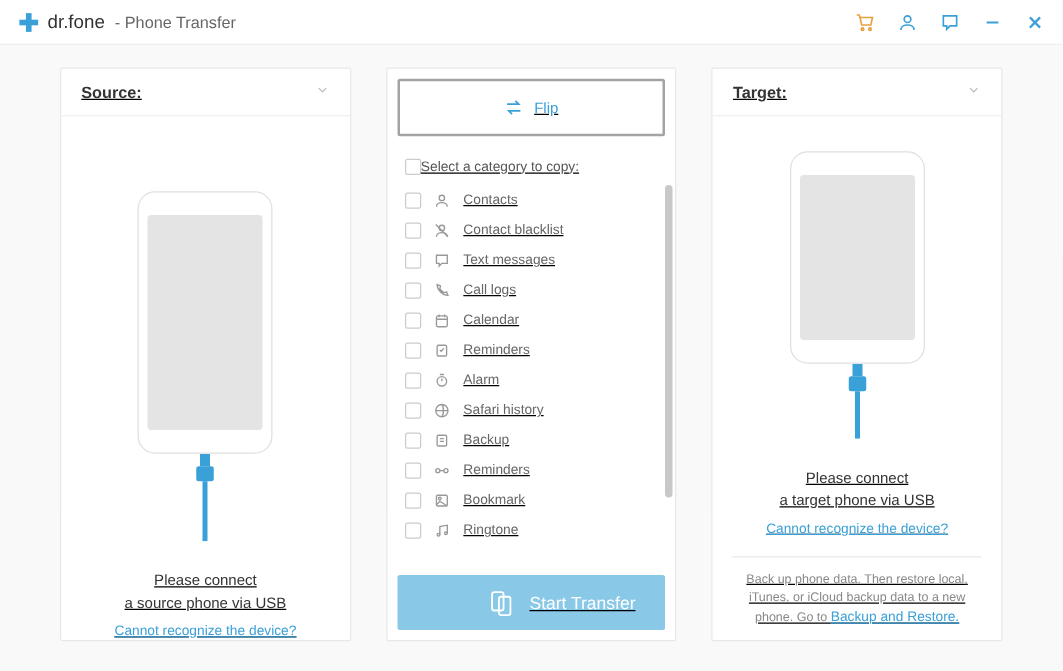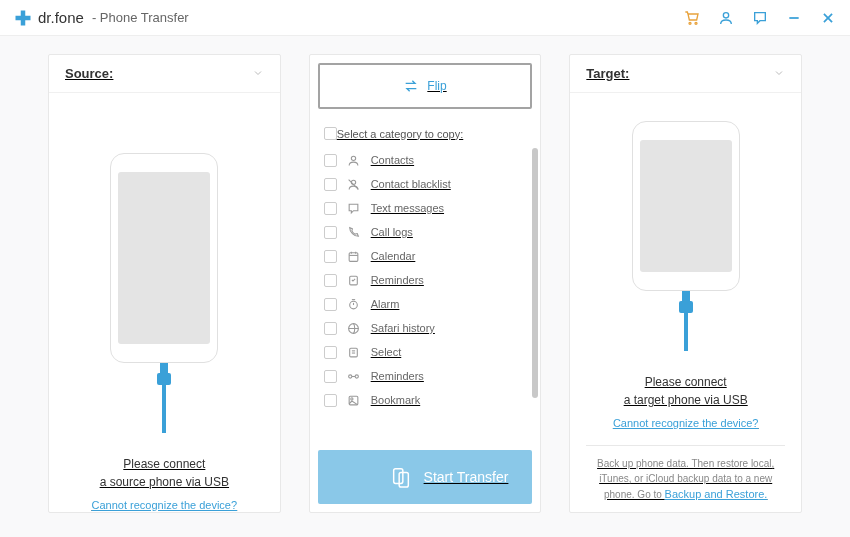--- a/index.html
+++ b/index.html
@@ -38,21 +38,21 @@
     
     .flip-btn { margin: 8px; height: 46px; border: 2px solid #a3a3a3; border-radius: 2px; display: flex; align-items: center; justify-content: center; gap: 8px; font-size: 12px; color: #3aa0d8; cursor: pointer; background: #fff; }
     .category-head { display: flex; align-items: center; gap: 0; padding: 10px 14px 6px; font-size: 11px; color: #555; }
     .checkbox { width: 13px; height: 13px; border: 1px solid #ccc; border-radius: 2px; background: #fff; flex-shrink: 0; }
     .category-list { flex: 1; overflow: hidden; padding: 2px 4px 0 14px; position: relative; }
     .cat-row { display: flex; align-items: center; gap: 10px; padding: 5px 0; font-size: 11px; color: #666; }
     .cat-icon { width: 14px; height: 14px; display: flex; align-items: center; justify-content: center; flex-shrink: 0; }
     .scrollbar-track { position: absolute; right: 2px; top: 2px; width: 6px; height: 270px; background: transparent; }
     .scrollbar-thumb { width: 6px; height: 250px; background: #c8c8c8; border-radius: 3px; }
     
-    .start-btn { margin: 8px; height: 54px; background: #8ac8e8; color: #fff; border-radius: 2px; display: flex; align-items: center; justify-content: center; gap: 12px; font-size: 14px; cursor: pointer; padding-left: 48px; }
+    .start-btn { margin: 8px; height: 44px; background: #8ac8e8; color: #fff; border-radius: 2px; display: flex; align-items: center; justify-content: center; gap: 12px; font-size: 14px; cursor: pointer; padding-left: 48px; }
   </style>
 </head>
 <body>
 
 <div class="titlebar">
   <div class="logo">
     <svg class="logo-mark" viewBox="0 0 24 24">
         <rect x="9" y="2" width="6" height="20" fill="#3aa0d8"></rect>
         <rect x="2" y="9" width="20" height="6" fill="#3aa0d8"></rect>
       </svg>
@@ -218,21 +218,21 @@
         </div>
         <div class="cat-row">
           <div class="checkbox"></div>
           <span class="cat-icon">
             <svg width="13" height="13" viewBox="0 0 24 24" fill="none" stroke="#999" stroke-width="2">
               <rect x="5" y="4" width="14" height="16" rx="2"></rect>
               <line x1="9" y1="9" x2="15" y2="9"></line>
               <line x1="9" y1="13" x2="15" y2="13"></line>
             </svg>
           </span>
-          <span>Select</span>
+          <span>Backup</span>
         </div>
         <div class="cat-row">
           <div class="checkbox"></div>
           <span class="cat-icon">
             <svg width="13" height="13" viewBox="0 0 24 24" fill="none" stroke="#999" stroke-width="2">
               <circle cx="6" cy="12" r="3"></circle>
               <circle cx="18" cy="12" r="3"></circle>
               <path d="M9 12h6"></path>
             </svg>
           </span>
@@ -241,20 +241,31 @@
         <div class="cat-row">
           <div class="checkbox"></div>
           <span class="cat-icon">
             <svg width="13" height="13" viewBox="0 0 24 24" fill="none" stroke="#999" stroke-width="2">
               <rect x="4" y="4" width="16" height="16" rx="2"></rect>
               <circle cx="9" cy="9" r="2"></circle>
               <path d="M4 18l5-5 11 7"></path>
             </svg>
           </span>
           <span>Bookmark</span>
+        </div>
+        <div class="cat-row">
+          <div class="checkbox"></div>
+          <span class="cat-icon">
+            <svg width="13" height="13" viewBox="0 0 24 24" fill="none" stroke="#999" stroke-width="2">
+              <path d="M9 18V6l11-2v12"></path>
+              <circle cx="7" cy="18" r="2"></circle>
+              <circle cx="18" cy="16" r="2"></circle>
+            </svg>
+          </span>
+          <span>Ringtone</span>
         </div>
         <div class="cat-row"></div>
         <div class="scrollbar-track">
           <div class="scrollbar-thumb"></div>
         </div>
     </div>
     <div class="start-btn">
       <svg width="22" height="22" viewBox="0 0 24 24" fill="none" stroke="#fff" stroke-width="1.6">
           <rect x="4" y="3" width="10" height="16" rx="2"></rect>
           <rect x="10" y="7" width="10" height="16" rx="2"></rect>

